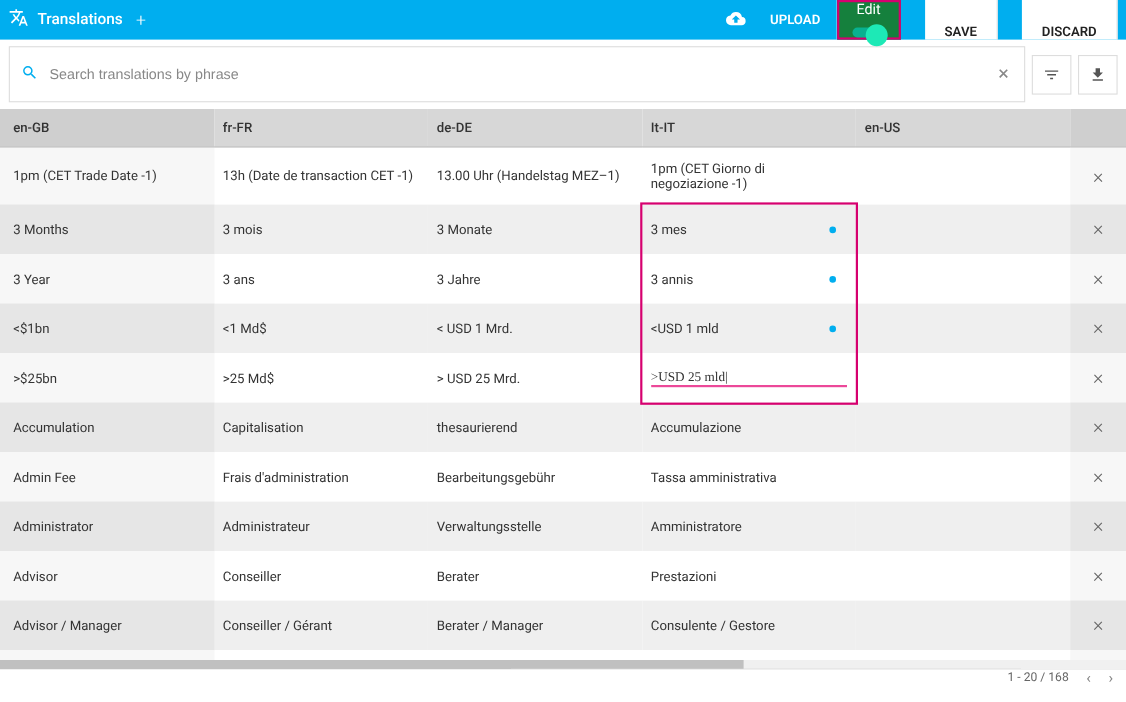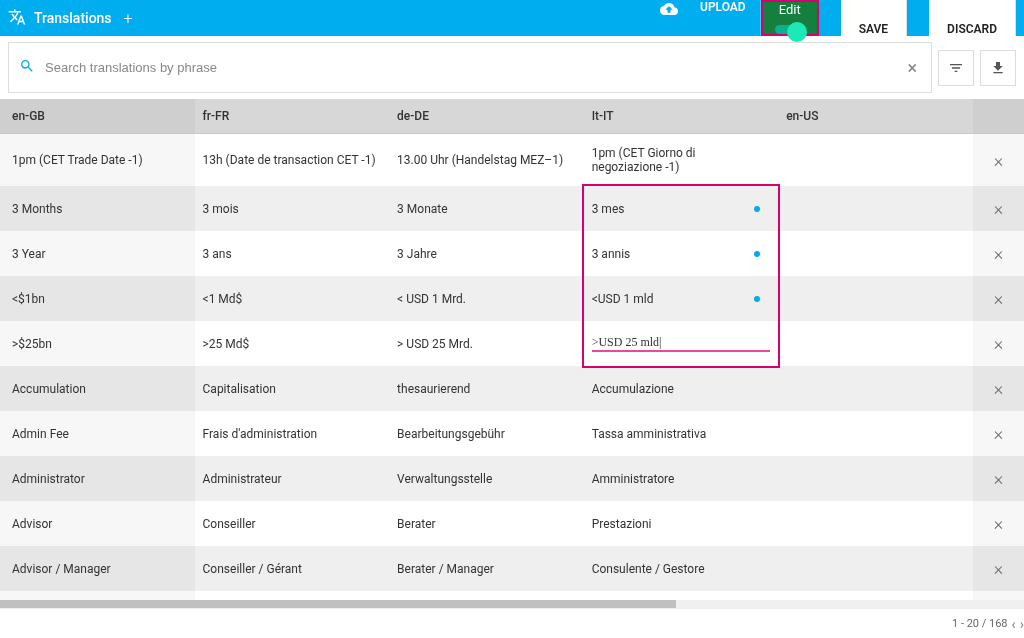--- a/index.html
+++ b/index.html
@@ -21,21 +21,21 @@
   align-items: center;
   color: #fff;
   padding: 0 8px;
 }
 .toolbar-left { display: flex; align-items: center; gap: 8px; }
 .translate-icon svg { width: 18px; height: 18px; fill: #fff; }
 .toolbar-title { font-weight: 500; font-size: 14px; }
 .plus-icon { font-size: 16px; font-weight: 300; margin-left: 4px; cursor: pointer; }
 .toolbar-right { margin-left: auto; display: flex; align-items: stretch; height: 100%; }
 .upload-btn {
-  display: flex; gap: 22px;
+  display: flex; align-items: center; gap: 22px;
   padding: 0 14px; color: #fff; font-weight: 600; font-size: 12px;
   border-right: 1px solid rgba(255,255,255,0.3); cursor: pointer;
 }
 .cloud-icon svg { width: 18px; height: 18px; fill: #fff; }
 .edit-section {
   display: flex; align-items: center; gap: 8px; padding: 0 12px;
   border: 2px solid #d6006f; color: #fff; font-size: 13px;
   background: #15803d; cursor: pointer; flex-direction: column;
 }
 .toggle {
@@ -109,23 +109,23 @@
   position: absolute; right: 10px; top: 4px;
   width: 6px; height: 6px; border-radius: 50%; background: #00aeef;
 }
 .highlight-box {
   position: absolute; border: 2px solid #d6006f; pointer-events: none;
 }
 
 
 .footer {
   position: fixed; bottom: 0; left: 0; right: 0;
-  height: 30px; display: flex; align-items: center; justify-content: flex-end;
-  padding: 0 0; background: #fff; border-top: 1px solid #eee;
-  font-size: 11px; color: #666; gap: 4px;
+  height: 30px; display: flex; align-items: flex-start; justify-content: flex-end;
+  padding: 0 12px; background: #fff; border-top: 1px solid #eee;
+  font-size: 11px; color: #666; gap: 16px;
 }
 .footer .nav-arrow { cursor: pointer; color: #888; font-size: 14px; }
 
 .hscroll {
   position: fixed; bottom: 30px; left: 0; right: 0; height: 8px;
   background: #f0f0f0;
 }
 .hscroll-thumb {
   height: 100%; width: 66%; background: #c0c0c0;
 }

